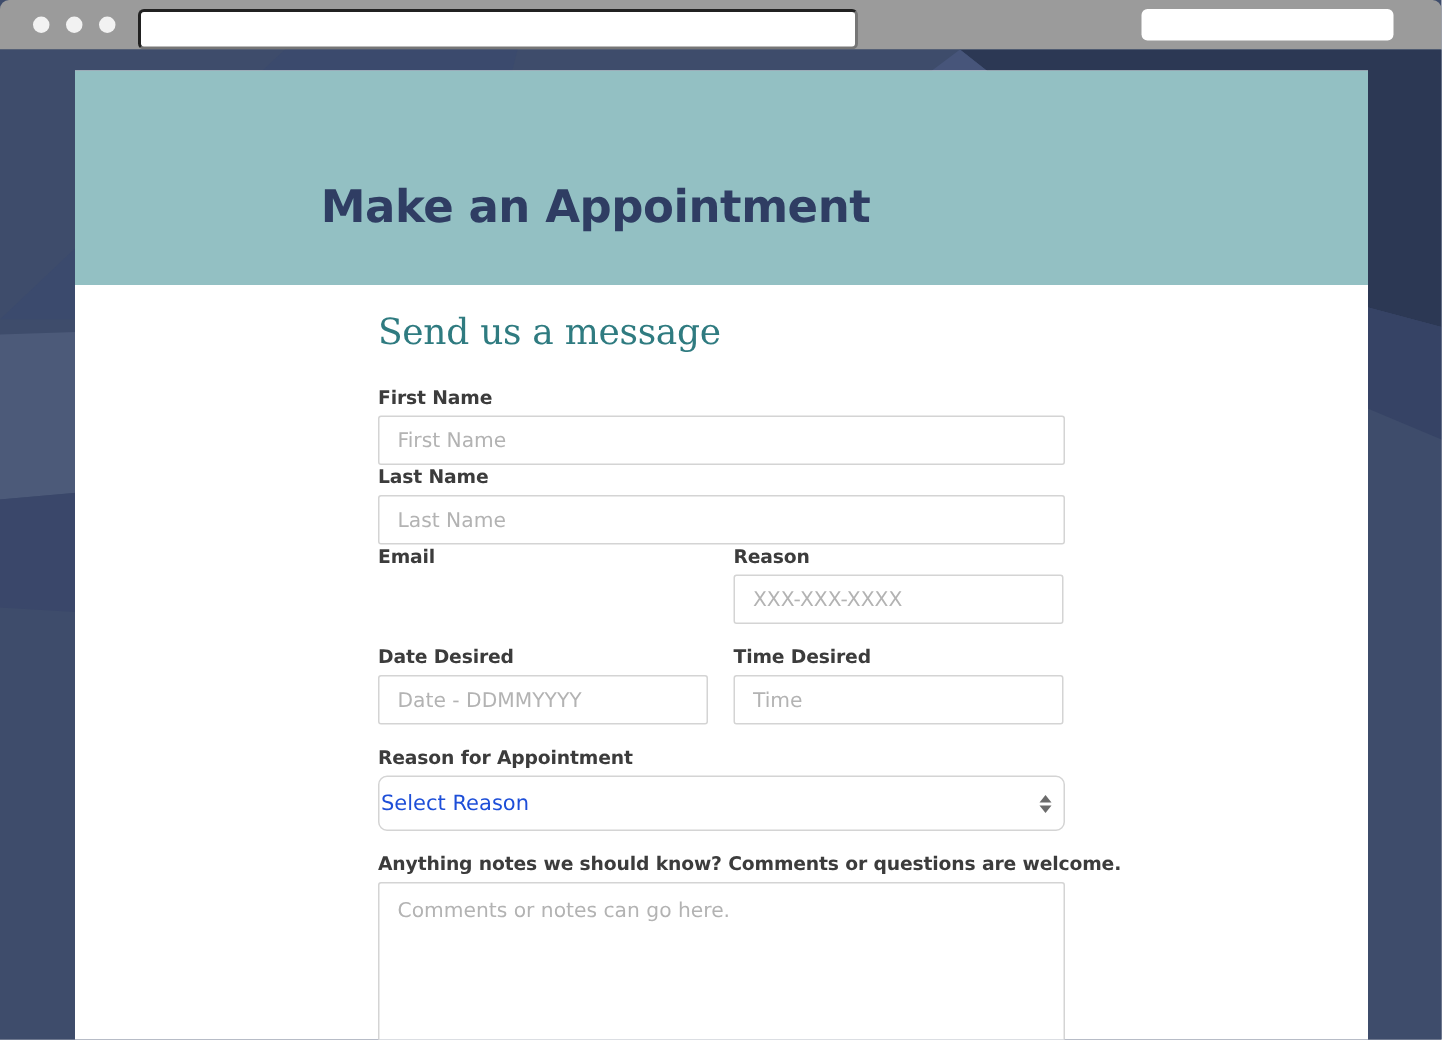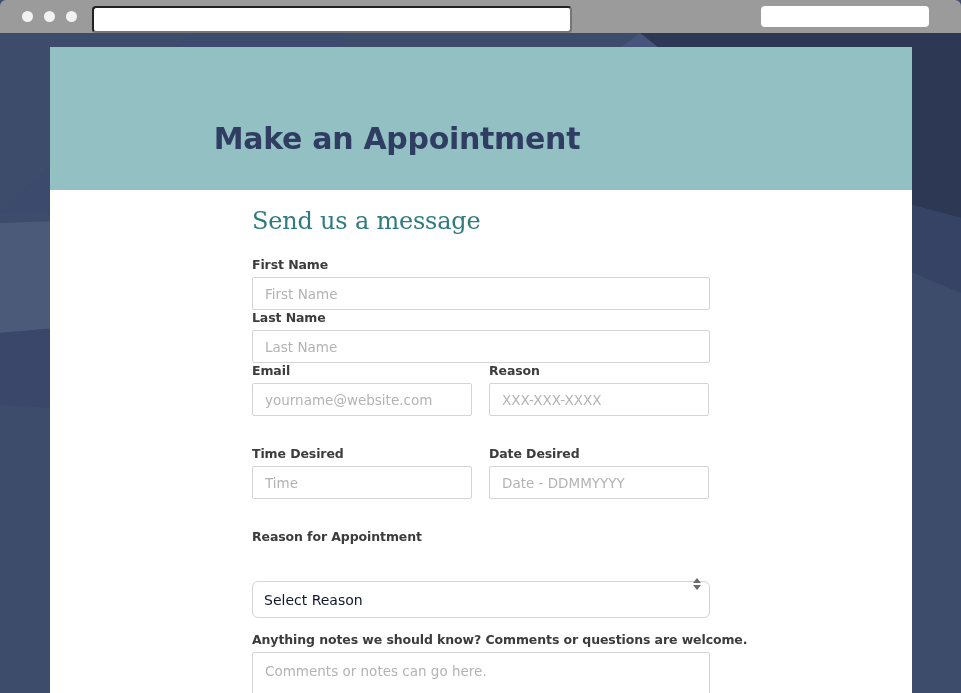--- a/index.html
+++ b/index.html
@@ -133,47 +133,46 @@
     background: #fff;
     outline: none;
     font-family: "DejaVu Sans", sans-serif;
   }
   .text-input::placeholder {
     color: #b3b3b3;
   }
   .row-2 {
     display: flex;
     gap: 17px;
-    margin-bottom: 30px;
+    margin-bottom: 14px;
   }
   .row-2 .col {
     width: 220px;
     flex: 0 0 220px;
   }
   .row-2 .col .field-block { margin-bottom: 0; }
 
   
   .select-wrap {
     position: relative;
     width: 100%;
   }
   .select-input {
     box-sizing: border-box;
     width: 100%;
     height: 37px;
     border: 1px solid #d4d4d4;
     border-radius: 6px;
-    padding: 0 26px 0 11px;
+    padding: 0 26px 0 1px;
     font-size: 14px;
-    color: #0f172a;
+    color: #1d4ed8;
     background: #fff;
     outline: none;
     font-family: "DejaVu Sans", sans-serif;
     appearance: none;
-    margin-top: 32px;
     -webkit-appearance: none;
   }
   .select-arrows {
     position: absolute;
     right: 9px; top: 50%;
     transform: translateY(-50%);
     pointer-events: none;
     display: flex;
     flex-direction: column;
     gap: 2px;
@@ -248,42 +247,41 @@
 
     <div class="field-block">
       <div class="field-label">Last Name</div>
       <input class="text-input" type="text" value="" placeholder="Last Name" style="">
     </div>
 
     <div class="row-2">
       <div class="col">
         <div class="field-block">
           <div class="field-label">Email</div>
-          <input class="text-input" type="text" value="" placeholder="yourname@website.com" style="">
         </div>
       </div>
       <div class="col">
         <div class="field-block">
           <div class="field-label">Reason</div>
           <input class="text-input" type="text" value="" placeholder="XXX-XXX-XXXX" style="">
         </div>
       </div>
     </div>
 
     <div class="row-2">
       <div class="col">
         <div class="field-block">
+          <div class="field-label">Date Desired</div>
+          <input class="text-input" type="text" value="" placeholder="Date - DDMMYYYY" style="">
+        </div>
+      </div>
+      <div class="col">
+        <div class="field-block">
           <div class="field-label">Time Desired</div>
           <input class="text-input" type="text" value="" placeholder="Time" style="">
-        </div>
-      </div>
-      <div class="col">
-        <div class="field-block">
-          <div class="field-label">Date Desired</div>
-          <input class="text-input" type="text" value="" placeholder="Date - DDMMYYYY" style="">
         </div>
       </div>
     </div>
 
     <div class="select-block">
       <div class="field-label">Reason for Appointment</div>
       <div class="select-wrap">
         <select class="select-input">
           <option>Select Reason</option>
         </select>

